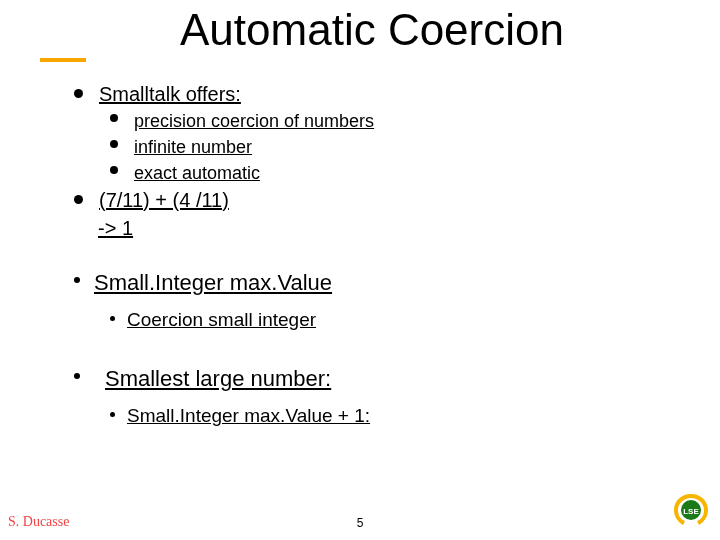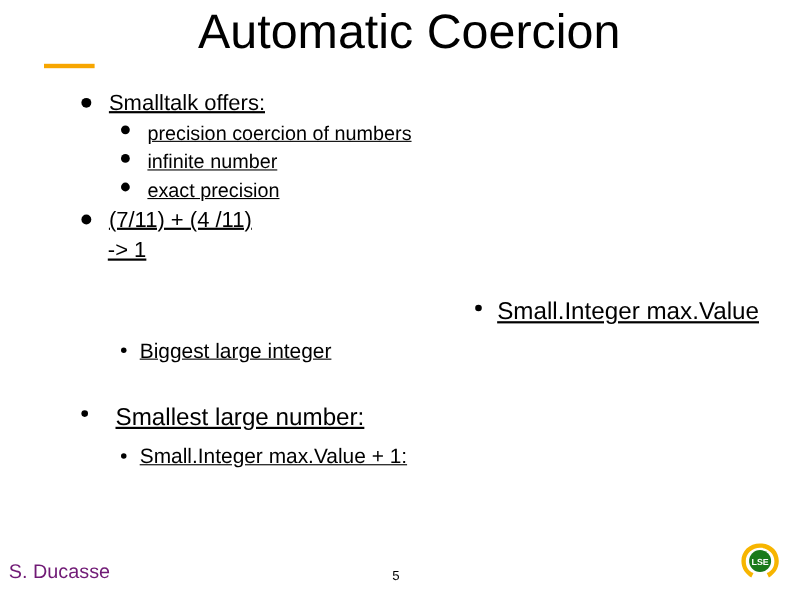--- a/index.html
+++ b/index.html
@@ -75,30 +75,31 @@
   .sz20 { font-size: 20px; line-height: 28px; }
   .sz18 { font-size: 18px; line-height: 26px; }
   .sz22 { font-size: 22px; line-height: 30px; }
   .sz19 { font-size: 19px; line-height: 28px; }
 
   .indent1 { margin-left: 36px; }
   .indent0 { margin-left: 0px; }
   .noindent-text { margin-left: 24px; }
 
   .gap-sm { margin-top: 0px; }
-  .gap-md { margin-top: 26px; justify-content: flex-end; }
+  .gap-md { margin-top: 26px; }
   .gap-mdL { margin-top: 8px; }
   .gap-lg { margin-top: 30px; gap: 11px; }
 
   .footer-author {
     position: absolute;
     left: 8px;
     bottom: 10px;
-    font-size: 18px;
-    color: #701a75;
+    font-size: 14px;
+    color: #ef4444;
+    font-family: Liberation Serif, serif;
   }
   .footer-page {
     position: absolute;
     left: 50%;
     transform: translateX(-50%);
     bottom: 10px;
     font-size: 12px;
     color: #000;
   }
   .logo {
@@ -128,38 +129,38 @@
   <div class="row indent1 gap-sm">
     <span class="dot"></span>
     <span class="sz18">precision coercion of numbers</span>
   </div>
   <div class="row indent1">
     <span class="dot"></span>
     <span class="sz18">infinite number</span>
   </div>
   <div class="row indent1">
     <span class="dot"></span>
-    <span class="sz18">exact precision</span>
+    <span class="sz18">exact automatic</span>
   </div>
 
   <div class="row indent0">
     <span class="dot big"></span>
     <span class="sz20">(7/11) + (4 /11)</span>
   </div>
   <div class="row indent0">
     <span class="sz20 noindent-text">-&gt; 1</span>
   </div>
 
   <div class="row indent0 gap-md">
     <span class="dot sml"></span>
     <span class="sz22">Small.Integer max.Value</span>
   </div>
   <div class="row indent1 gap-mdL">
     <span class="dot tiny"></span>
-    <span class="sz19">Biggest large integer</span>
+    <span class="sz19">Coercion small integer</span>
   </div>
 
   <div class="row indent0 gap-lg">
     <span class="dot sml"></span>
     <span class="sz22">Smallest large number:</span>
   </div>
   <div class="row indent1 gap-mdL">
     <span class="dot tiny"></span>
     <span class="sz19">Small.Integer max.Value + 1:</span>
   </div>

